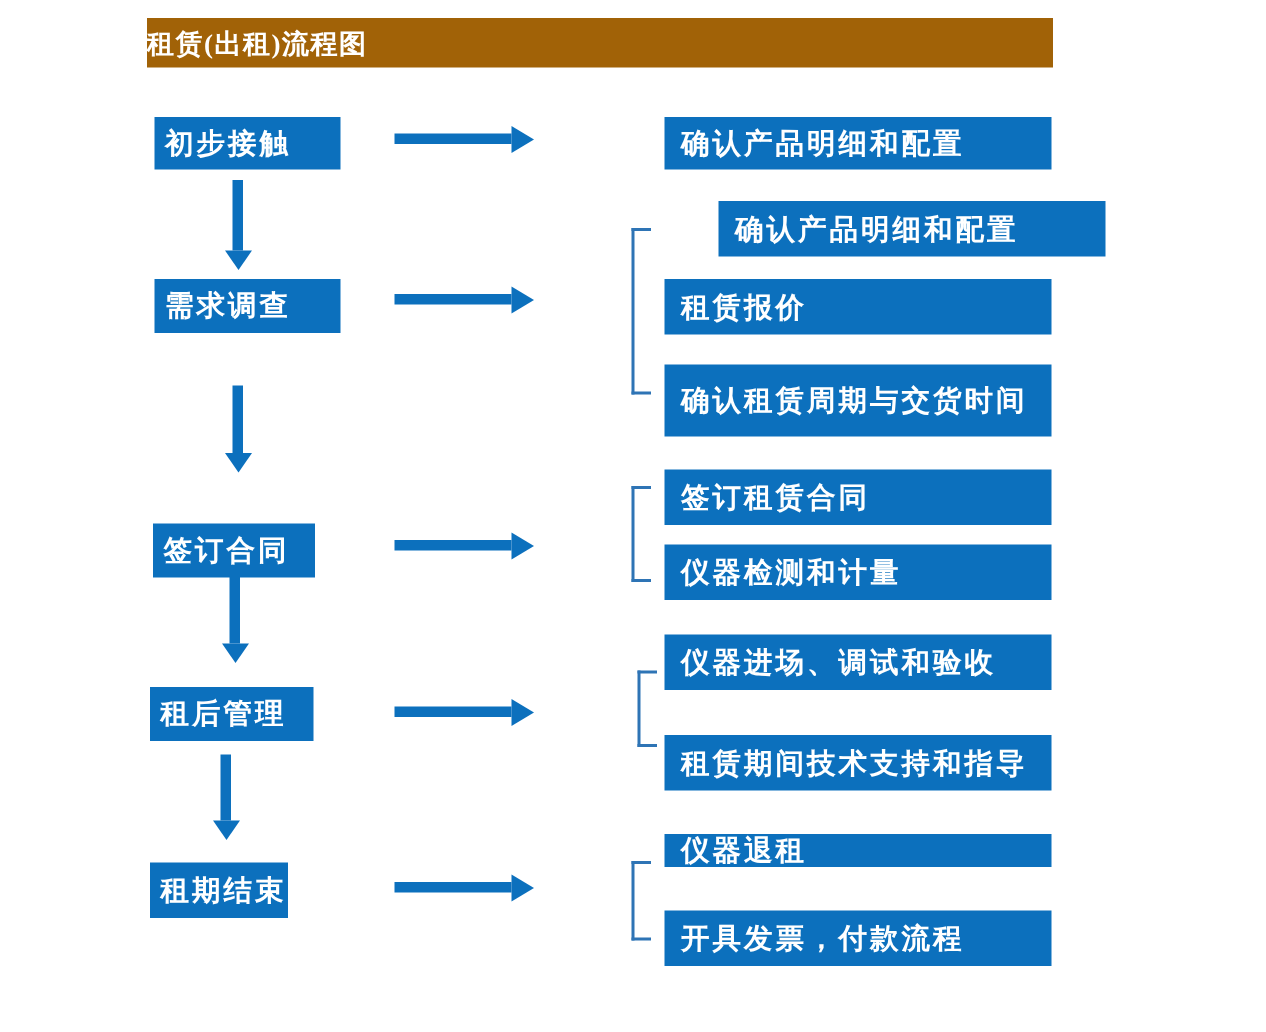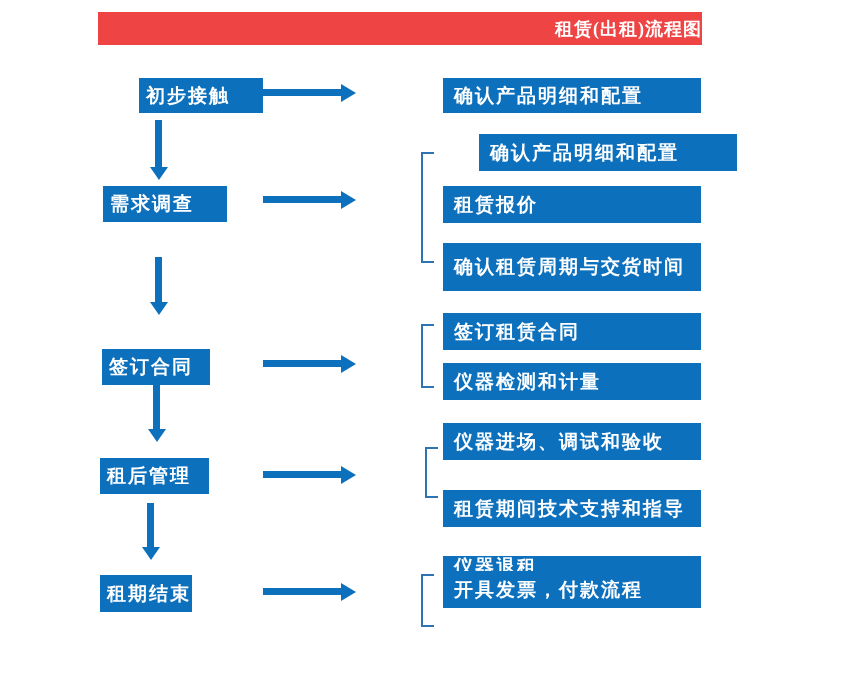--- a/index.html
+++ b/index.html
@@ -19,48 +19,48 @@
     font-size: 19px;
     letter-spacing: 2px;
     display: flex;
     align-items: center;
     box-sizing: border-box;
     white-space: nowrap;
   }
   .title-bar {
     position: absolute;
     left: 98px; top: 12px; width: 604px; height: 33px;
-    background: #ef4444;
+    background: #a16207;
     color: #ffffff;
     font-weight: bold;
     font-size: 18px;
     letter-spacing: 1px;
     display: flex;
     align-items: center;
-    justify-content: flex-end;
+    justify-content: flex-start;
   }
   .left-box  { padding-left: 7px; }
   .right-box { left: 443px; width: 258px; padding-left: 11px; }
 
-  .lb0 { left: 103px; top:  78px; width: 124px; height: 35px; margin-left: 36px; }
+  .lb0 { left: 103px; top:  78px; width: 124px; height: 35px; }
   .lb1 { left: 103px; top: 186px; width: 124px; height: 36px; }
   .lb2 { left: 102px; top: 349px; width: 108px; height: 36px; }
   .lb3 { left: 100px; top: 458px; width: 109px; height: 36px; font-family: Liberation Mono, monospace; }
   .lb4 { left: 100px; top: 575px; width: 92px; height: 37px; }
 
   .rb0 { top:  78px; height: 35px; }
   .rb1 { top: 134px; height: 37px; margin-left: 36px; }
   .rb2 { top: 186px; height: 37px; }
   .rb3 { top: 243px; height: 48px; }
   .rb4 { top: 313px; height: 37px; }
   .rb5 { top: 363px; height: 37px; }
   .rb6 { top: 423px; height: 37px; }
   .rb7 { top: 490px; height: 37px; }
   .rb8 { top: 556px; height: 22px; }
-  .rb9 { top: 571px; height: 37px; }
+  .rb9 { top: 607px; height: 37px; }
 
   
   .h-arrow {
     position: absolute;
     left: 263px;
     width: 78px;
     height: 7px;
     background: #0C70BD;
   }
   .h-arrow::after {

